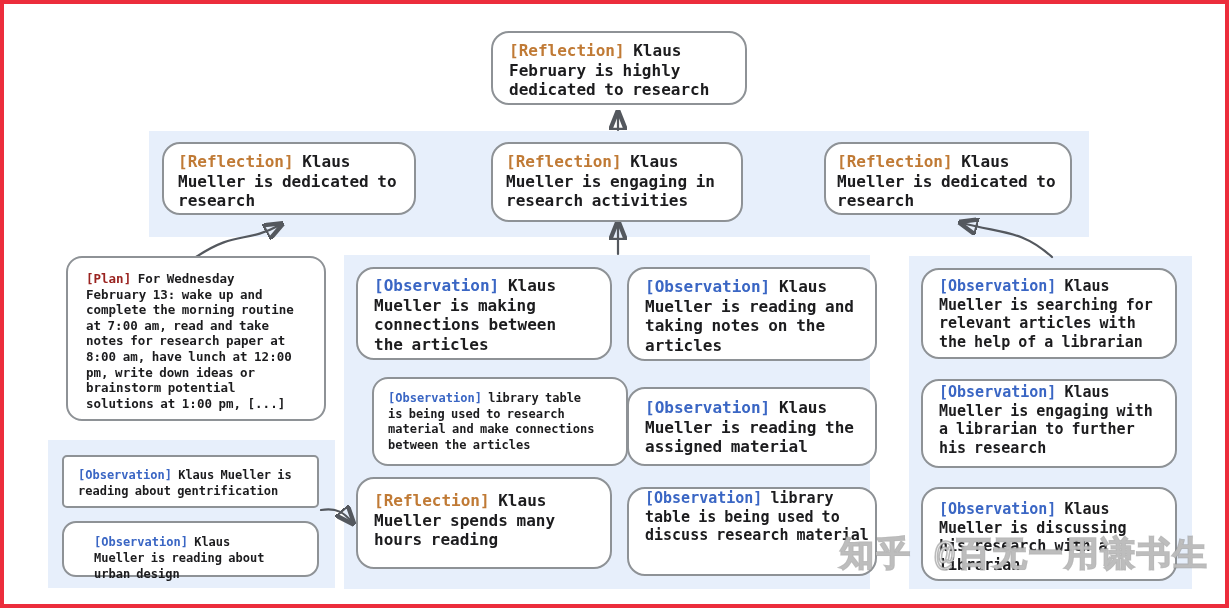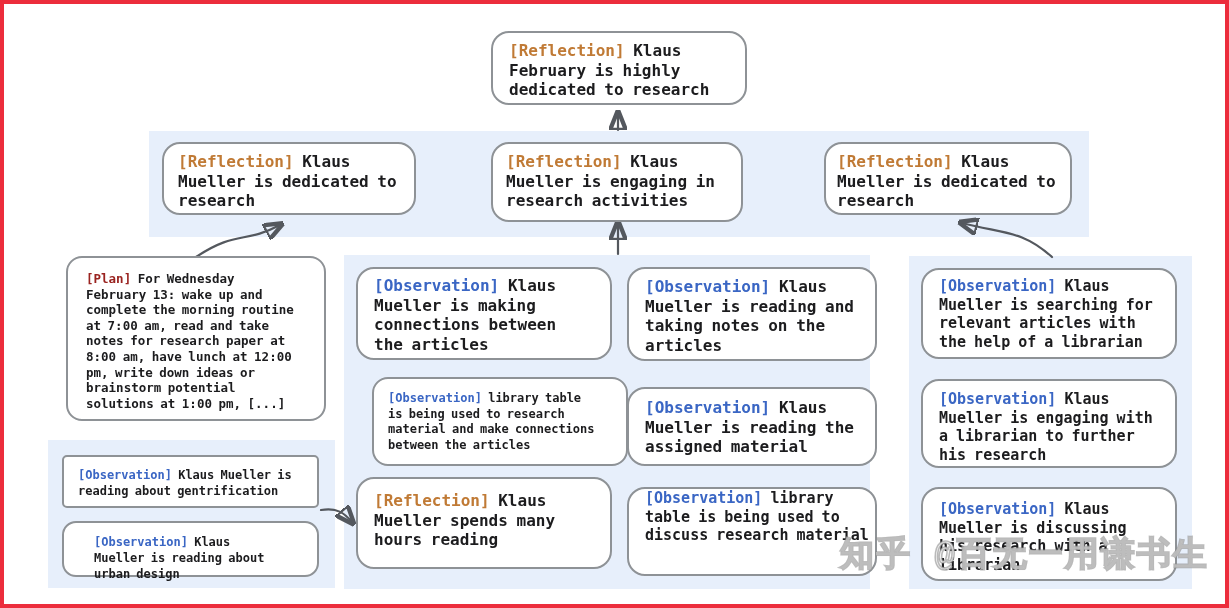--- a/index.html
+++ b/index.html
@@ -49,21 +49,21 @@
   .n-plan{left:62px;top:252px;width:260px;height:165px;padding:13px 28px 12px 18px;font-size:12.5px;line-height:15.6px;border-radius:16px;}
   .n-lo1{left:58px;top:451px;width:257px;height:53px;padding:10px 12px 8px 14px;font-size:12px;line-height:16px;border-radius:5px;}
   .n-lo2{left:58px;top:517px;width:257px;height:56px;padding:11px 32px 8px 30px;font-size:12px;line-height:16px;border-radius:14px;}
   .n-m1{left:352px;top:263px;width:256px;height:93px;padding:7px 30px 6px 16px;font-size:16px;line-height:19.5px;}
   .n-m2{left:352px;top:373px;width:256px;height:89px;padding:12px 30px 10px 14px;font-size:12px;line-height:15.5px;border-radius:16px;margin-left:16px;}
   .n-m3{left:352px;top:473px;width:256px;height:92px;padding:12px 30px 10px 16px;font-size:16px;line-height:19.5px;}
   .n-m4{left:623px;top:263px;width:250px;height:94px;padding:8px 16px 6px 16px;font-size:16px;line-height:19.5px;}
   .n-m5{left:623px;top:383px;width:250px;height:79px;padding:9px 16px 6px 16px;font-size:16px;line-height:19.5px;}
   .n-m6{left:623px;top:483px;width:250px;height:89px;padding:0 6px 8px 16px;font-size:15px;line-height:18.5px;}
   .n-ro1{left:917px;top:264px;width:256px;height:91px;padding:7px 18px 6px 16px;font-size:15px;line-height:18.5px;}
-  .n-ro2{left:917px;top:375px;width:256px;height:89px;padding:9px 18px 6px 16px;font-size:15px;line-height:18.5px;}
+  .n-ro2{left:917px;top:375px;width:256px;height:89px;padding:2px 18px 6px 16px;font-size:15px;line-height:18.5px;}
   .n-ro3{left:917px;top:483px;width:256px;height:94px;padding:11px 18px 8px 16px;font-size:15px;line-height:18.5px;}
 
   .arrows{position:absolute;left:0;top:0;width:1229px;height:608px;pointer-events:none;}
   .arrows path{stroke:var(--arrow);stroke-width:2.2;fill:none;stroke-linecap:round;}
   .arrowhead{fill:var(--arrow);}
 
   .watermark{
     position:absolute;
     left:836px;top:527px;
     font-size:34px;

